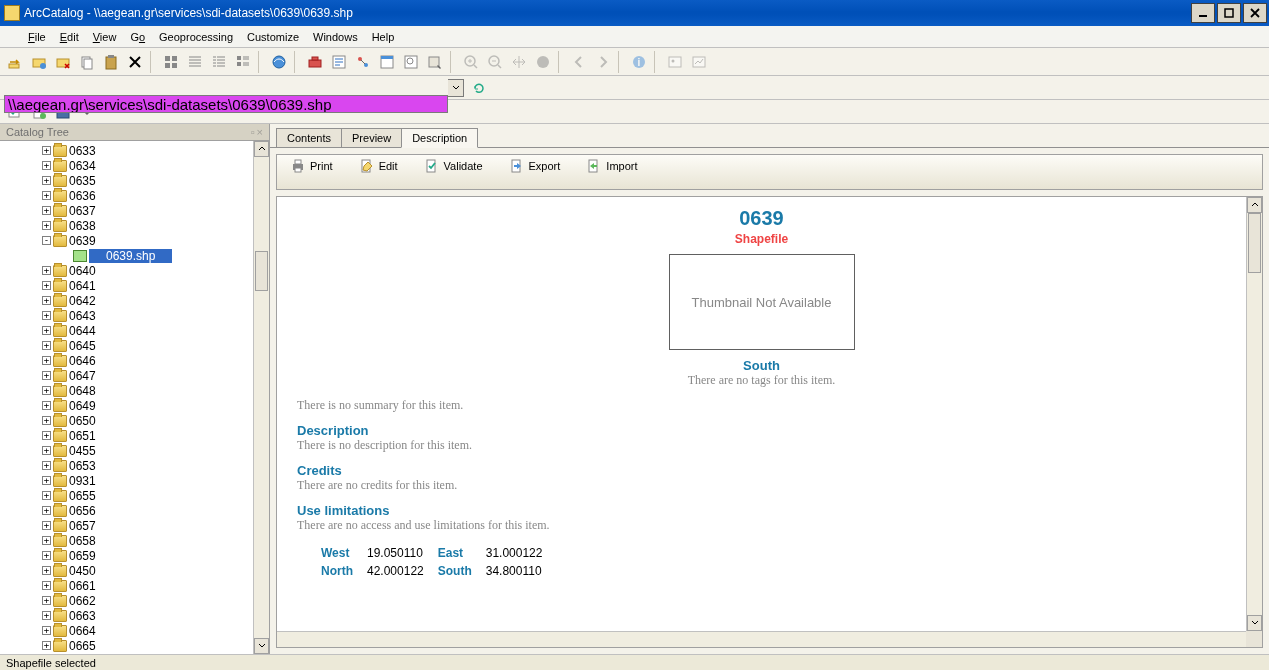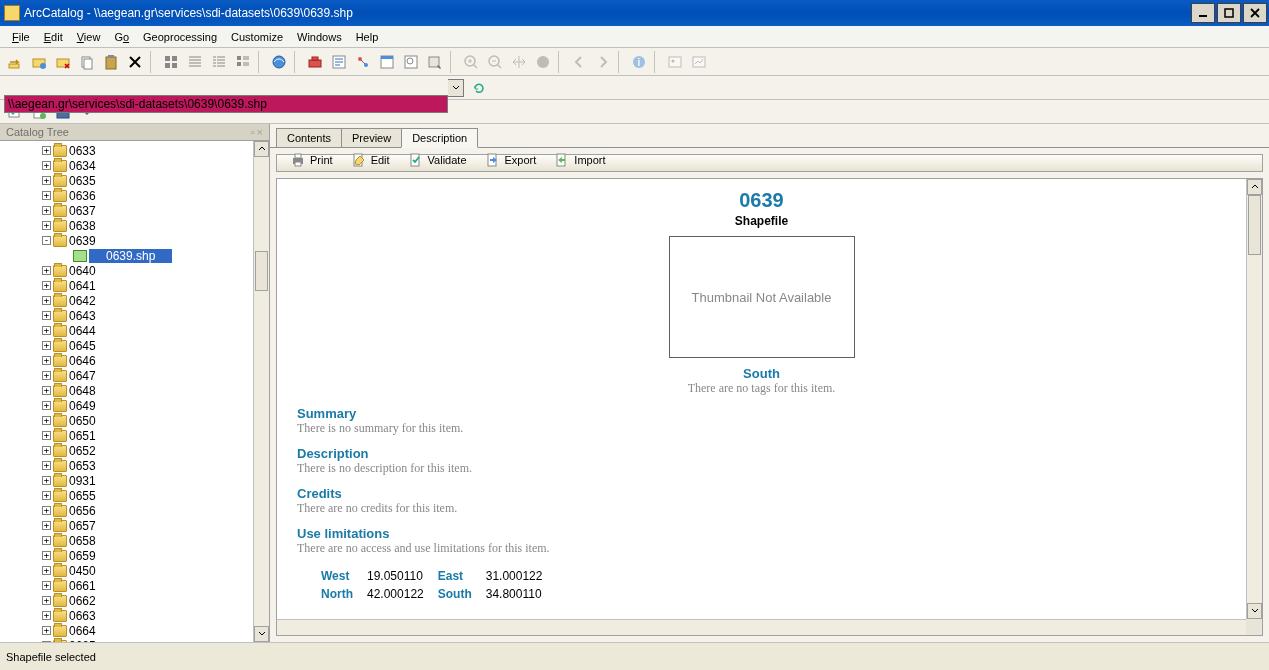--- a/index.html
+++ b/index.html
@@ -38,21 +38,21 @@
   font-size: 12px; font-weight: bold;
   cursor: pointer;
 }
 .win-btn svg { display: block; }
 .menubar {
   background: #f4f4f0;
   border-bottom: 1px solid #c0c0c0;
   height: 22px;
   display: flex;
   align-items: center;
-  padding: 0 6px;
+  padding: 0 22px;
   gap: 2px;
 }
 .menu-item {
   padding: 2px 6px;
   cursor: pointer;
 }
 .menu-item u { text-decoration: underline; }
 .toolbar-row {
   background: #f4f2ea;
   border-bottom: 1px solid #c0c0c0;
@@ -74,22 +74,22 @@
   border-bottom: 1px solid #c0c0c0;
   height: 24px;
   display: flex;
   align-items: center;
   padding: 0 4px;
 }
 .addr-input {
   flex: 0 0 444px;
   height: 18px;
   border: 1px solid #7a7a7a;
-  background: #be185d;
-  font-size: 12px;
+  background: #d946ef;
+  font-size: 15px;
   padding: 0 3px;
   position: relative;
   margin-top: 33px;
 }
 .addr-dd {
   width: 16px; height: 18px;
   border: 1px solid #7a7a7a;
   border-left: none;
   background: #e8e4d8;
   display: flex; align-items: center; justify-content: center;
@@ -232,25 +232,25 @@
 }
 .tab-border {
   height: 1px;
   background: #909090;
   margin-top: -1px;
 }
 .doc-toolbar {
   background: linear-gradient(to bottom, #fdfcf7, #e8e4d4);
   border: 1px solid #a0a0a0;
   margin: 6px;
-  height: 18px;
-  display: flex;
-  align-items: flex-end;
+  height: 36px;
+  display: flex;
+  align-items: flex-start;
   padding: 0 6px;
-  gap: 4px;
+  gap: 12px;
 }
 .doc-btn {
   display: flex;
   align-items: center;
   gap: 4px;
   padding: 2px 6px;
   cursor: pointer;
   border: 1px solid transparent;
   font-size: 11px;
 }
@@ -290,29 +290,29 @@
 }
 .doc-h1 {
   text-align: center;
   color: #1a7aa8;
   font-size: 20px;
   font-weight: bold;
   font-family: Verdana, sans-serif;
 }
 .doc-type {
   text-align: center;
-  color: #000000;
+  color: #ef4444;
   font-size: 12px;
   font-weight: bold;
   font-family: Verdana, sans-serif;
   margin-top: 2px;
 }
 .thumb-box {
   width: 186px;
-  height: 122px;
+  height: 96px;
   border: 1px solid #606060;
   margin: 8px auto;
   display: flex;
   align-items: center;
   justify-content: center;
   text-align: center;
   color: #888;
   font-family: Verdana, sans-serif;
   font-size: 13px;
 }
@@ -330,21 +330,21 @@
   margin-bottom: 10px;
 }
 .extent-grid {
   font-family: Verdana, sans-serif;
   font-size: 12px;
   margin-left: 16px;
 }
 .extent-grid td { padding: 1px 6px; }
 .extent-grid .lbl { color: #1a7aa8; font-weight: bold; }
 .statusbar {
-  height: 28px;
+  height: 16px;
   background: #ece9d8;
   border-top: 1px solid #c0c0c0;
   display: flex;
   align-items: center;
   padding: 0 6px;
   font-size: 11px;
 }
 .mini-icon { width:16px; height:16px; }
 </style>
 </head>
@@ -697,21 +697,21 @@
             <span class="tree-label">0650</span>
           </div>
           <div class="tree-item">
             <div class="exp-box">+</div>
             <div class="folder-icon"></div>
             <span class="tree-label">0651</span>
           </div>
           <div class="tree-item">
             <div class="exp-box">+</div>
             <div class="folder-icon"></div>
-            <span class="tree-label">0652</span>
+            <span class="tree-label">0455</span>
           </div>
           <div class="tree-item">
             <div class="exp-box">+</div>
             <div class="folder-icon"></div>
             <span class="tree-label">0653</span>
           </div>
           <div class="tree-item">
             <div class="exp-box">+</div>
             <div class="folder-icon"></div>
             <span class="tree-label">0931</span>
@@ -836,21 +836,20 @@
     </div>
 
     <div class="doc-scroll">
       <div class="doc-content">
         <div class="doc-h1">0639</div>
         <div class="doc-type">Shapefile</div>
         <div class="thumb-box">Thumbnail Not Available</div>
         <div class="section-h center">South</div>
         <div class="section-body center">There are no tags for this item.</div>
 
-        <div class="section-h">Summary</div>
         <div class="section-body">There is no summary for this item.</div>
 
         <div class="section-h">Description</div>
         <div class="section-body">There is no description for this item.</div>
 
         <div class="section-h">Credits</div>
         <div class="section-body">There are no credits for this item.</div>
 
         <div class="section-h">Use limitations</div>
         <div class="section-body">There are no access and use limitations for this item.</div>

